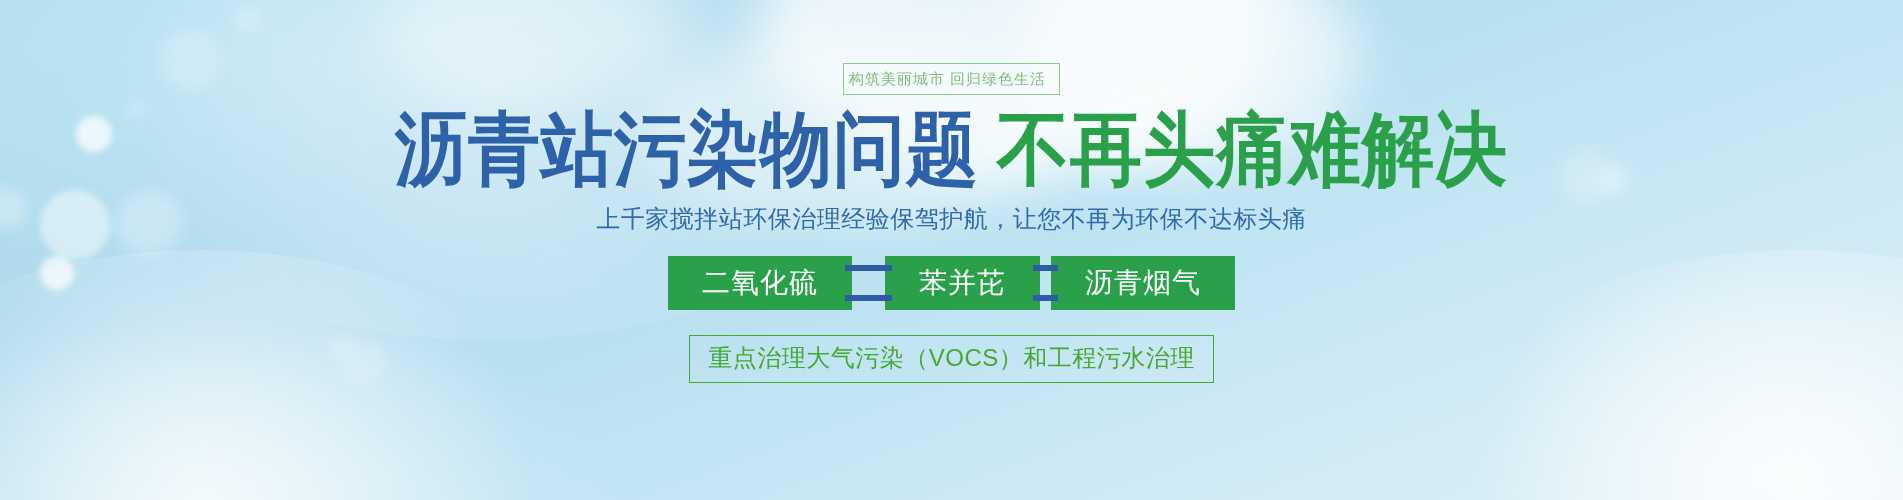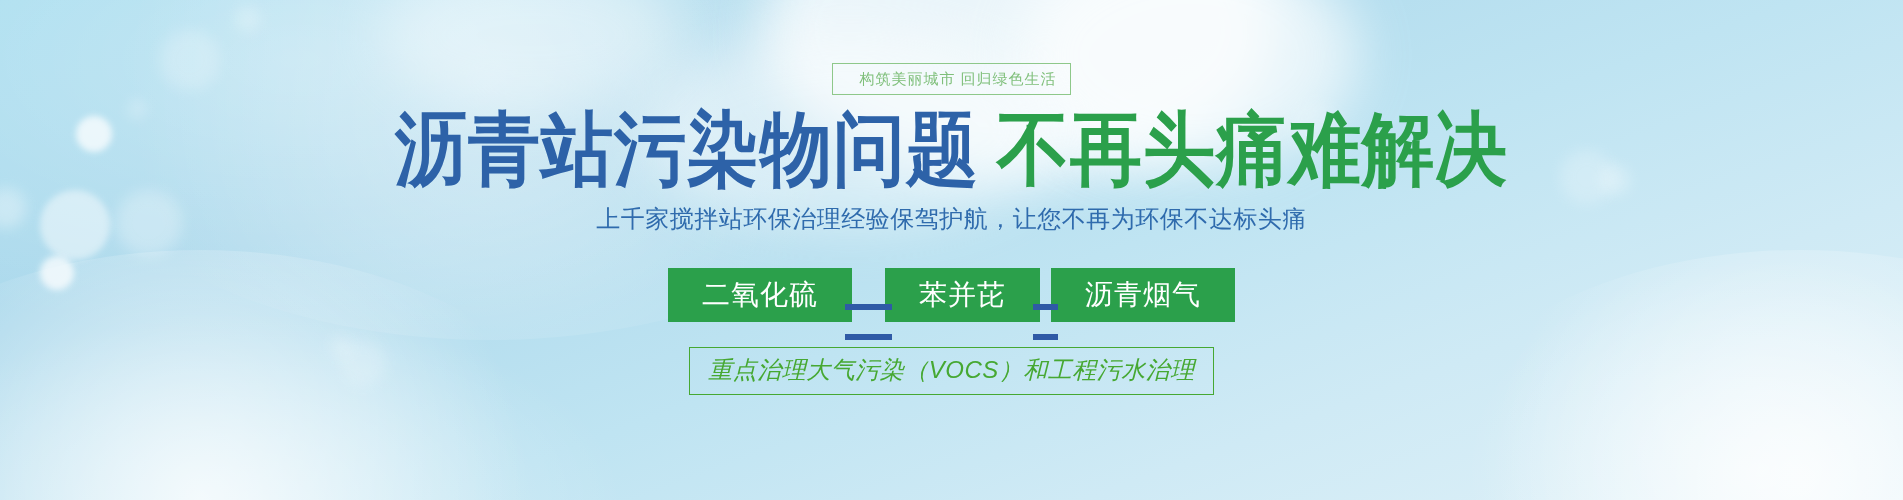--- a/index.html
+++ b/index.html
@@ -23,21 +23,21 @@
         background:radial-gradient(circle,rgba(255,255,255,.75) 0%,rgba(255,255,255,0) 70%);}
 
   
   .content{position:absolute;inset:0;display:flex;flex-direction:column;align-items:center;}
 
   .tagline-box{
     margin-top:63px;
     border:1px solid #8ec88a;
     color:#7fbf7a;
     font-size:15px;line-height:1;
-    padding:7px 13px 8px 26px;
+    padding:7px 13px 8px 5px;
     letter-spacing:1px;
     background:transparent;
     white-space:nowrap;
   }
 
   .headline{
     margin-top:14px;
     font-size:72px;
     line-height:1;
     font-weight:bold;
@@ -53,23 +53,23 @@
   .subtitle{
     margin-top:26px;
     font-size:24px;
     line-height:1;
     color:#2f6bad;
     letter-spacing:.5px;
     white-space:nowrap;
   }
 
   .tag-row{
-    margin-top:37px;
+    margin-top:25px;
     display:flex;
-    align-items:flex-end;
+    align-items:center;
     height:54px;
   }
   .tag{
     background:#2ba04b;
     color:#ffffff;
     font-size:28px;
     line-height:54px;
     padding:0 34px;
     white-space:nowrap;
     letter-spacing:1px;
@@ -87,21 +87,20 @@
 
   .focus-box{
     margin-top:25px;
     border:1px solid #46a832;
     color:#46a832;
     font-size:24px;line-height:1;
     padding:10px 18px 12px 18px;
     letter-spacing:.5px;
     white-space:nowrap;
     background:transparent;
-    font-style:italic;
   }
 </style>
 </head>
 <body>
 
 <div class="banner">
 
   <div class="cloud" style="left:760px;top:-120px;width:520px;height:300px;opacity:.75;"></div>
   <div class="cloud" style="left:1020px;top:-60px;width:340px;height:230px;opacity:.65;"></div>
   <div class="cloud" style="left:640px;top:30px;width:420px;height:200px;opacity:.45;"></div>

